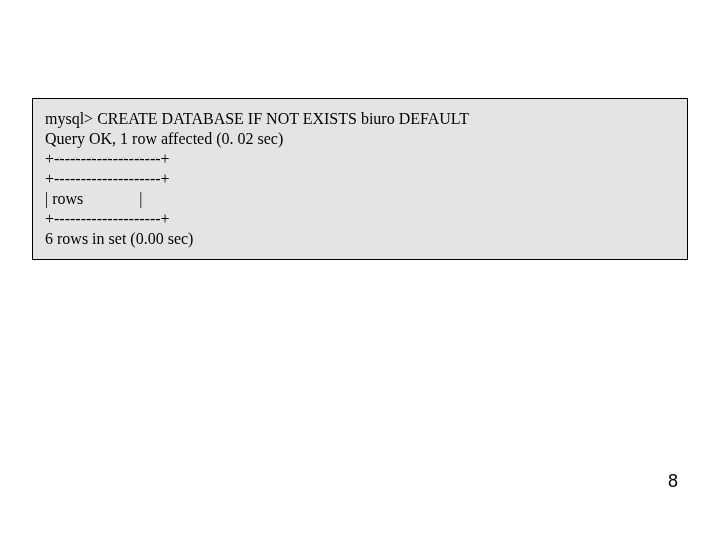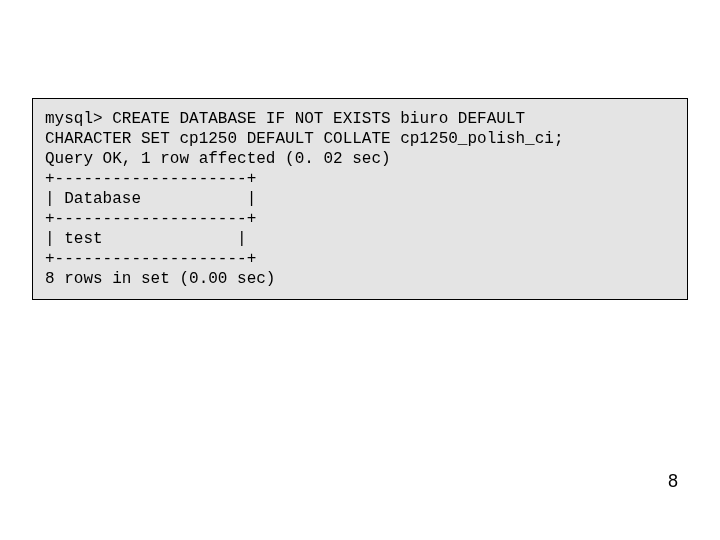--- a/index.html
+++ b/index.html
@@ -13,20 +13,21 @@
   }
   .terminal-box {
     position: absolute;
     left: 32px;
     top: 98px;
     width: 656px;
     box-sizing: border-box;
     border: 1px solid #000000;
     background: #e4e4e4;
     padding: 10px 12px 10px 12px;
+    font-family: Liberation Serif, serif;
   }
   .terminal-box .line {
     font-size: 16px;
     line-height: 1.25;
     white-space: pre;
     color: #000000;
   }
   .page-number {
     position: absolute;
     right: 42px;
@@ -34,24 +35,22 @@
     font-family: Arial, Helvetica, sans-serif;
     font-size: 18px;
     color: #000000;
   }
 </style>
 </head>
 <body>
 
 <div class="terminal-box">
   <div class="line">mysql&gt; CREATE DATABASE IF NOT EXISTS biuro DEFAULT</div>
-  <div class="line">CHARACTER SET cp1250 DEFAULT COLLATE cp1250_polish_ci;</div>
   <div class="line">Query OK, 1 row affected (0. 02 sec)</div>
   <div class="line"></div>
   <div class="line">+--------------------+</div>
-  <div class="line">| Database           |</div>
   <div class="line">+--------------------+</div>
-  <div class="line">| test              |</div>
+  <div class="line">| rows              |</div>
   <div class="line">+--------------------+</div>
-  <div class="line">8 rows in set (0.00 sec)</div>
+  <div class="line">6 rows in set (0.00 sec)</div>
 </div>
 
 <div class="page-number">8</div>
 
 </body></html>

